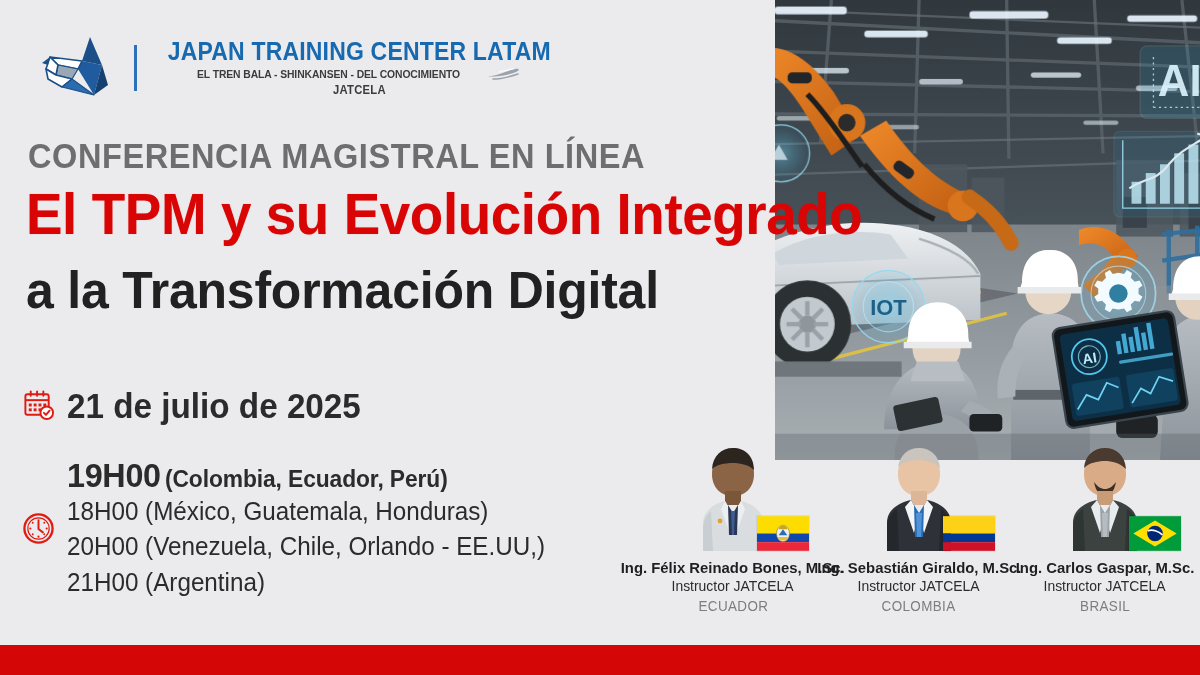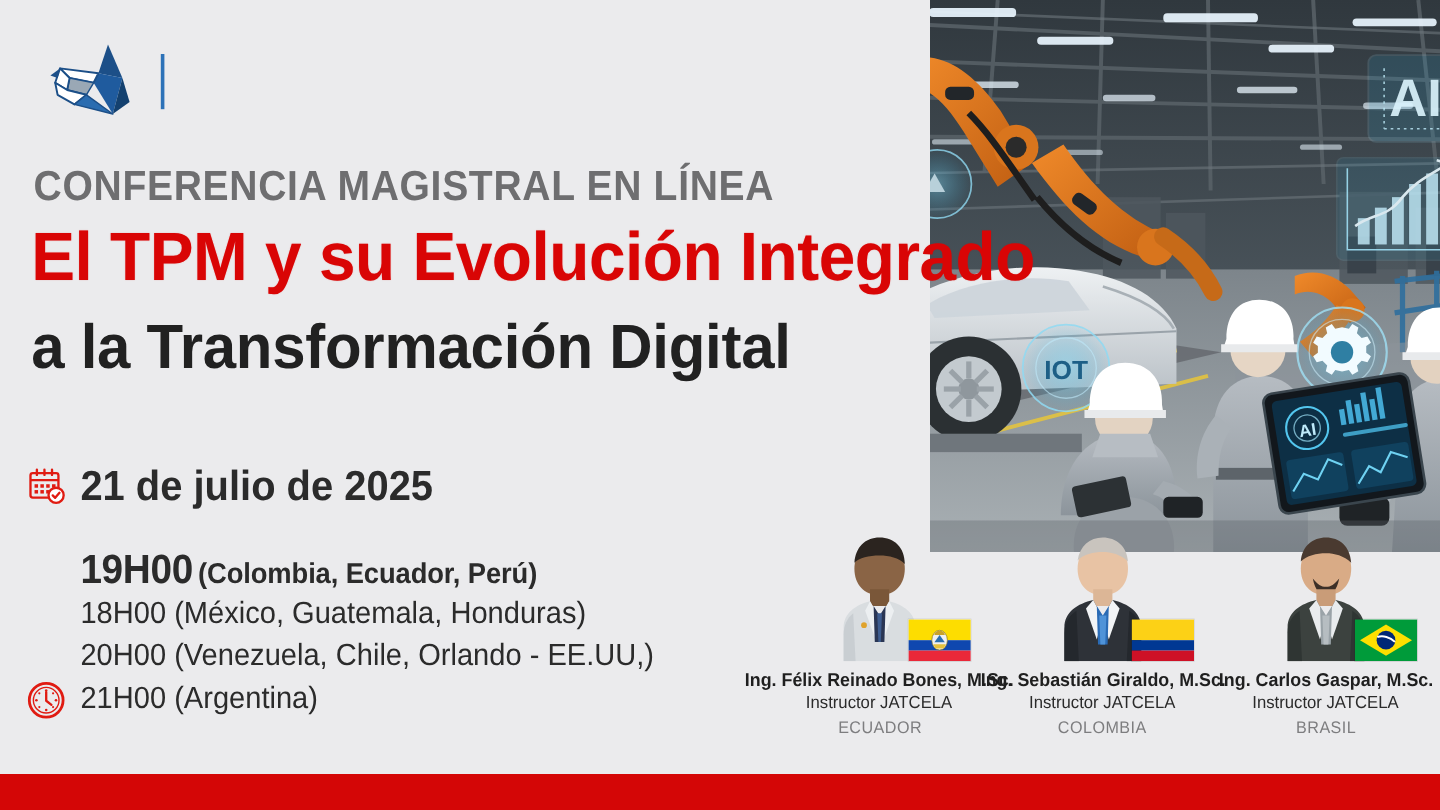--- a/index.html
+++ b/index.html
@@ -154,21 +154,21 @@
     transform: scaleX(0.95);
     transform-origin: left center;
     white-space: nowrap;
   }
 
   .time-block {
     position: absolute;
     left: 17px;
     top: 458px;
     display: flex;
-    align-items: flex-end;
+    align-items: center;
   }
   .time-lines { margin-left: 8px; }
   .time-main {
     font-family: "Liberation Sans Narrow", "Liberation Sans", sans-serif;
     line-height: 1.02;
     color: #2b2b2b;
     white-space: nowrap;
     transform: scaleX(0.95);
     transform-origin: left center;
   }
@@ -274,20 +274,32 @@
       <path d="M50 26 L70 30 L62 60 L46 34 Z" fill="#1f5b9e"></path>
       <path d="M62 60 L70 30 L76 50 Z" fill="#14416f"></path>
       <path d="M50 26 L46 34 L26 30 L18 22 Z" fill="#ffffff" stroke="#1c4f88" stroke-width="1.6" stroke-linejoin="round"></path>
       <path d="M26 30 L46 34 L40 44 L24 40 Z" fill="#9aa8b5" stroke="#1c4f88" stroke-width="1.2" stroke-linejoin="round"></path>
       <path d="M18 22 L26 30 L24 40 L14 34 Z" fill="#ffffff" stroke="#1c4f88" stroke-width="1.6" stroke-linejoin="round"></path>
       <path d="M14 34 L24 40 L40 44 L30 52 L16 44 Z" fill="#ffffff" stroke="#1c4f88" stroke-width="1.6" stroke-linejoin="round"></path>
       <path d="M40 44 L62 60 L30 52 Z" fill="#2a6cb0" stroke="#1c4f88" stroke-width="1.2" stroke-linejoin="round"></path>
       <path d="M18 22 L10 28 L16 30 Z" fill="#1c4f88"></path>
     </svg>
     <div class="logo-divider"></div>
+    <div class="logo-text">
+      <div class="logo-title">JAPAN TRAINING CENTER LATAM</div>
+      <div class="logo-sub-row">
+        <span class="logo-sub">EL TREN BALA - SHINKANSEN - DEL CONOCIMIENTO</span>
+        <svg class="train-glyph" viewBox="0 0 34 14">
+          <path d="M2 9 C10 9 16 5 28 2 C32 1.2 33 3 30 4.4 C22 8 12 9.6 2 9.6 Z" fill="#9aa3ab"></path>
+          <path d="M6 12 C14 12 22 10 31 7" stroke="#9aa3ab" stroke-width="1.5" fill="none" stroke-linecap="round"></path>
+          <path d="M12 5 C17 4 22 2.6 27 1.6" stroke="#ffffff" stroke-width="0.9" fill="none"></path>
+        </svg>
+      </div>
+      <div class="logo-acro">JATCELA</div>
+    </div>
   </div>
 
   <div class="hero">
     <svg viewBox="0 0 425 420" preserveAspectRatio="xMidYMid slice">
       <defs>
         <linearGradient id="ceil" x1="0" y1="0" x2="0" y2="1">
           <stop offset="0" stop-color="#30383e"></stop>
           <stop offset="1" stop-color="#4a545b"></stop>
         </linearGradient>
         <linearGradient id="floorg" x1="0" y1="0" x2="0" y2="1">

